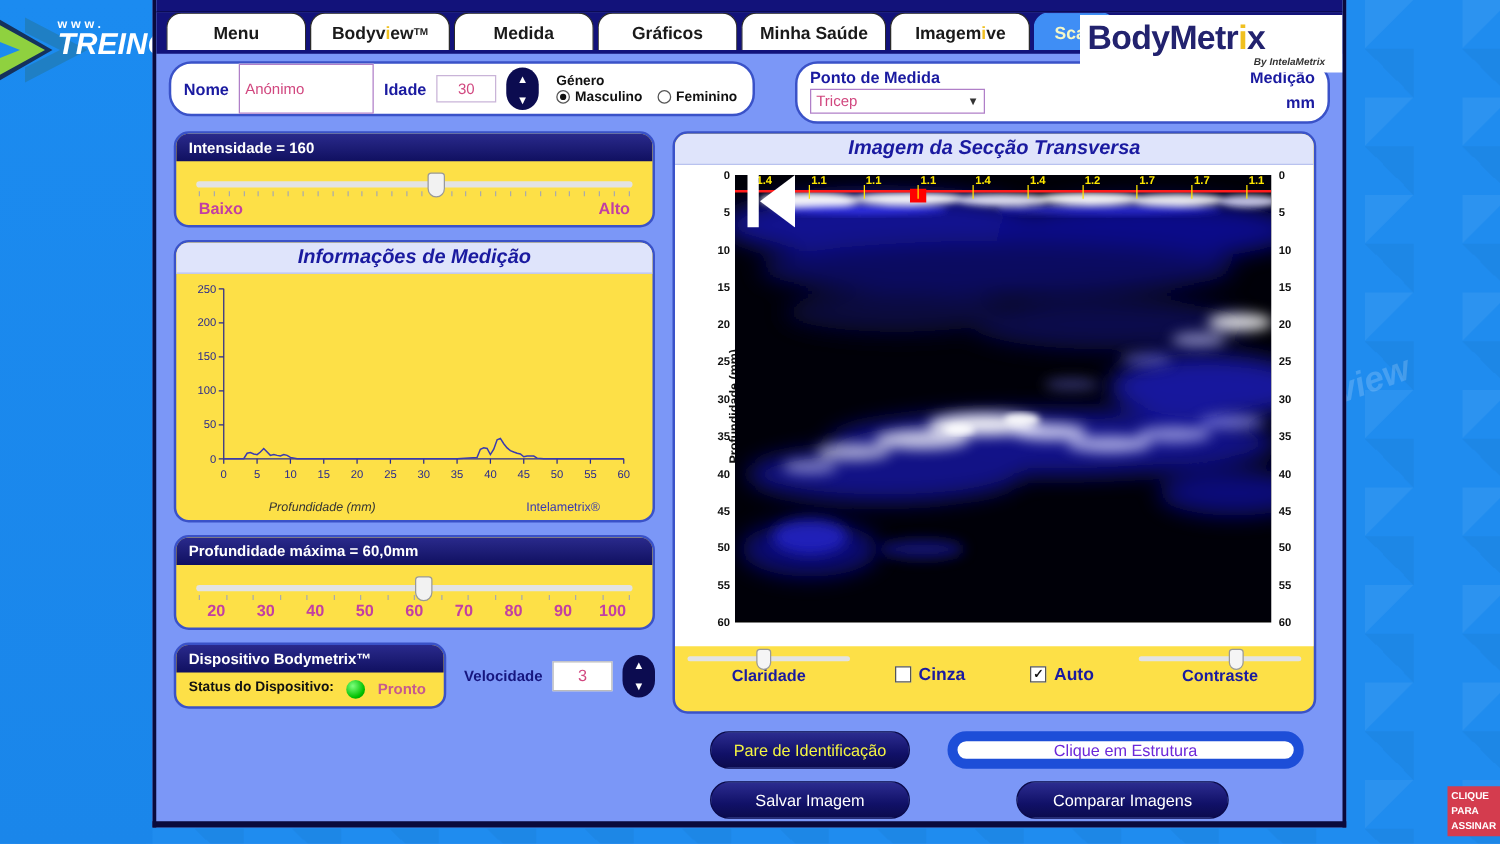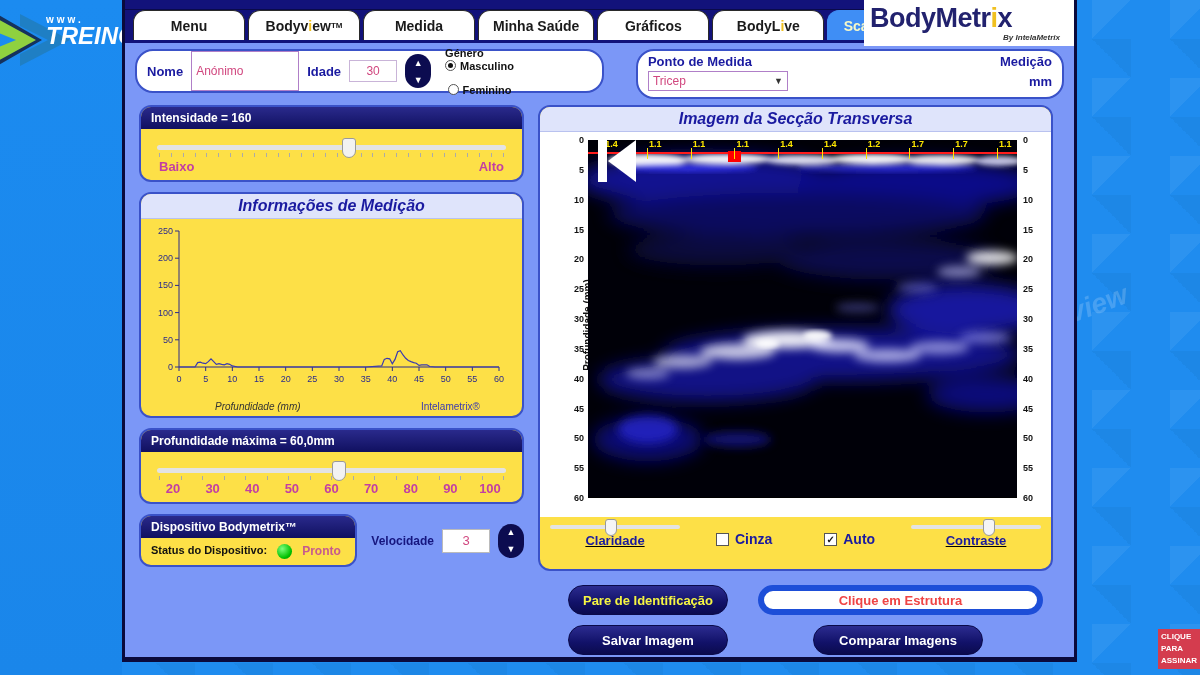--- a/index.html
+++ b/index.html
@@ -79,21 +79,21 @@
     min-width: 66px;
   }
   .tab .swoosh {
     display: inline-block; color: #f0c020; font-weight: bold;
     transform: skewX(-6px);
   }
   .tab sup { font-size: 8px; }
 
   
   .brand {
-    position: absolute; right: 0; top: 0; width: 210px; height: 46px;
+    position: absolute; right: 0; top: 12px; width: 210px; height: 46px;
     background: #ffffff;
     display: flex; flex-direction: column; justify-content: center;
     padding-left: 6px; overflow: hidden;
   }
   .brand-main { font-size: 27px; font-weight: bold; color: #22226e; line-height: 1; letter-spacing: -.5px; }
   .brand-main .x { color: #22226e; }
   .brand-i { color: #f0c020; }
   .brand-sub { font-size: 8px; font-weight: bold; font-style: italic; color: #333; text-align: right; padding-right: 14px; margin-top: 1px;}
 
   
@@ -115,21 +115,21 @@
   .input-nome { width: 108px; height: 40px; }
   .input-idade { width: 48px; height: 22px; text-align: center; color:#d1477f; border:1px solid #c9b4d8;}
   .spinner {
     width: 26px; height: 34px; background: #0c0c50;
     border-radius: 50%/40%;
     display: flex; flex-direction: column; align-items: center;
     justify-content: space-around; color: #fff;
   }
   .spinner span { font-size: 9px; line-height: 8px; }
   .gender-wrap { display: flex; flex-direction: column; gap: 1px; margin-left: 6px; }
-  .gender-opts { display: flex; gap: 12px; align-items: center; flex-direction: column; }
+  .gender-opts { display: flex; gap: 12px; align-items: center; }
   .radio { display: flex; align-items: center; gap: 4px; font-size: 11px; font-weight: bold; color: #111; }
   .dot { width: 11px; height: 11px; border: 1px solid #555; border-radius: 50%; background: #fff; position: relative; }
   .dot.on::after { content:''; position: absolute; inset: 2px; border-radius: 50%; background: #111; }
 
   .site-card {
     width: 429px; height: 50px; position: relative; padding: 3px 10px;
   }
   .site-top { display: flex; justify-content: space-between; align-items: center; }
   .site-bot { display: flex; justify-content: space-between; align-items: center; margin-top: 2px;}
   .select {
@@ -204,21 +204,21 @@
   }
   .us-speckle { position: absolute; inset: 0; }
   .us-redline { position: absolute; left:0; right:0; top: 12px; height: 2px; background: #ff1b1b; }
   .us-redsq { position: absolute; left: 140px; top: 11px; width: 13px; height: 11px; background: #ff0000; }
   .us-cursor { position: absolute; left: 4px; top: 0px; width: 46px; height: 42px; }
   .us-marks { position: absolute; left: 0; right: 0; top: -1px; height: 16px; }
   .us-mark { position: absolute; top: 0; font-size: 9px; color: #ffe800; font-weight: bold; }
   .us-mark i { position: absolute; left: -2px; top: 9px; width: 1px; height: 11px; background: #ffe800; display: block;}
 
   .us-bottom { padding: 2px 10px 4px 10px; display: flex; align-items: flex-start; }
-  .mini-slider { width: 130px; text-decoration: underline; }
+  .mini-slider { width: 130px; }
   .mini-track { height: 4px; background: #e3e3e3; border-radius: 2px; position: relative; margin-top: 6px; }
   .mini-thumb { position: absolute; top: -6px; width: 12px; height: 17px; background: #f5f5f5; border: 1px solid #999; border-radius: 3px 3px 6px 6px; }
   .mini-label { text-align: center; font-size: 13px; font-weight: bold; color: #1a1aa0; margin-top: 4px; }
   .checks { flex: 1; display: flex; justify-content: center; gap: 52px; align-items: center; padding-top: 12px; }
   .chk { display: flex; align-items: center; gap: 6px; font-size: 14px; font-weight: bold; color: #1a1aa0; }
   .box { width: 13px; height: 13px; border: 1px solid #555; background: #fff; font-size: 10px; line-height: 11px; text-align: center; color: #111; }
 
   
   .device-row { display: flex; align-items: center; gap: 14px; }
   .device-panel { width: 245px; }
@@ -228,27 +228,27 @@
   .device-status { font-size: 12px; color: #c65a8e; font-weight: bold; }
   .speed-wrap { display: flex; align-items: center; gap: 8px; }
   .speed-lbl { font-size: 12px; font-weight: bold; color: #16167f; }
   .speed-input { width: 48px; height: 24px; background: #fff; border: 1px solid #bbb; font-size: 13px; color: #d1477f; text-align: center; line-height: 22px; }
 
   
   .btnarea { padding: 4px 10px 0 30px; }
   .btnrow { display: flex; align-items: center; gap: 30px; margin-bottom: 10px; }
   .pill {
     border-radius: 16px; height: 30px; display: flex; align-items: center;
-    justify-content: center; font-size: 13px; font-weight: bold;
+    justify-content: center; font-size: 13px; font-weight: normal;
     border: 1px solid #0a0a4a;
     text-align: center;
   }
   .pill-dark { background: linear-gradient(180deg,#2c2c90 0%, #111168 60%, #0b0b4e 100%); color: #ffffff; }
   .pill-dark.yellow { color: #f5f542; }
-  .pill-white { background: #ffffff; color: #ef4444; border: 6px solid #1d4ed8; }
+  .pill-white { background: #ffffff; color: #6d28d9; border: 8px solid #1d4ed8; }
 
   
   .badge-red {
     position: absolute; right: 0; bottom: 6px; width: 42px; height: 40px;
     background: #d43c4e; color: #fff; font-size: 8px; font-weight: bold;
     line-height: 12px; padding: 2px 3px; overflow: hidden;
   }
 </style>
 </head>
 <body>
@@ -293,27 +293,27 @@
     <div class="tab">
       <span>Bodyv</span>
         <span class="swoosh">i</span>
         <span>ew</span>
         <sup>TM</sup>
     </div>
     <div class="tab">
         <span>Medida</span>
       </div>
     <div class="tab">
+        <span>Gráficos</span>
+      </div>
+    <div class="tab">
         <span>Minha Saúde</span>
       </div>
     <div class="tab">
-        <span>Gráficos</span>
-      </div>
-    <div class="tab">
-      <span>BodyL</span>
+      <span>Imagem</span>
         <span class="swoosh">i</span>
         <span>ve</span>
     </div>
     <div class="tab active">
         <span>Scan</span>
       </div>
   </div>
 
   <div class="row-top">
 

